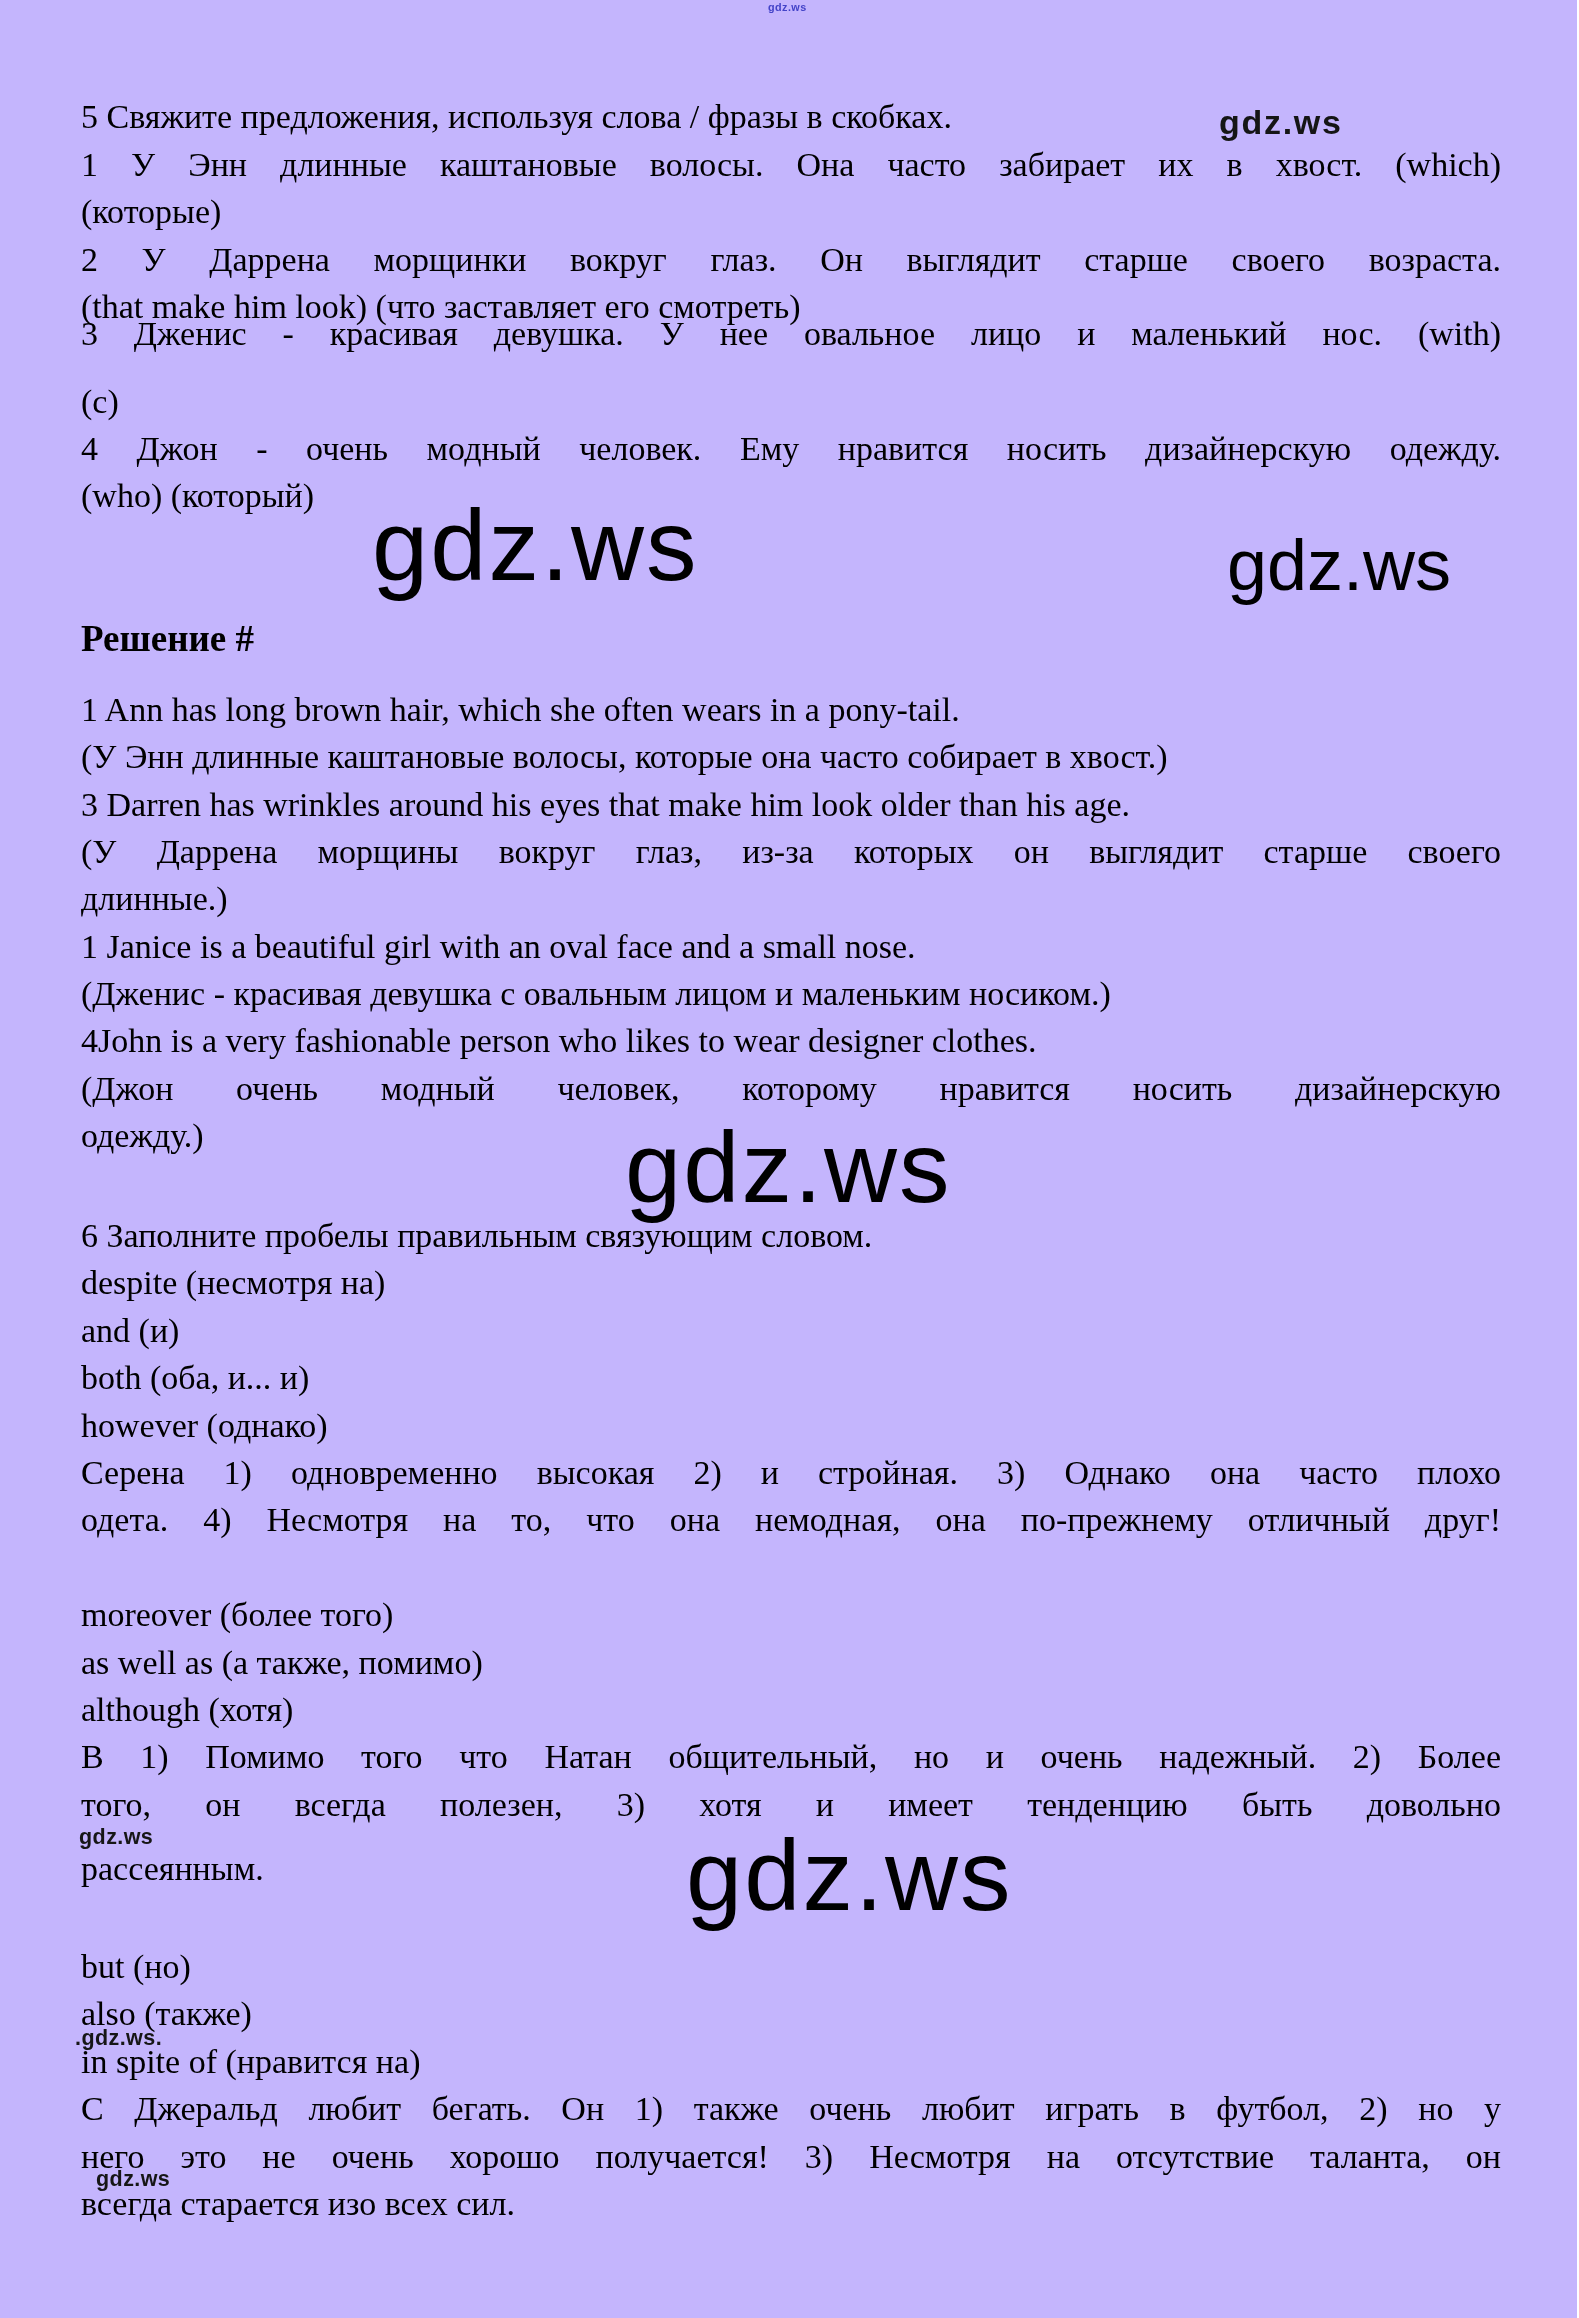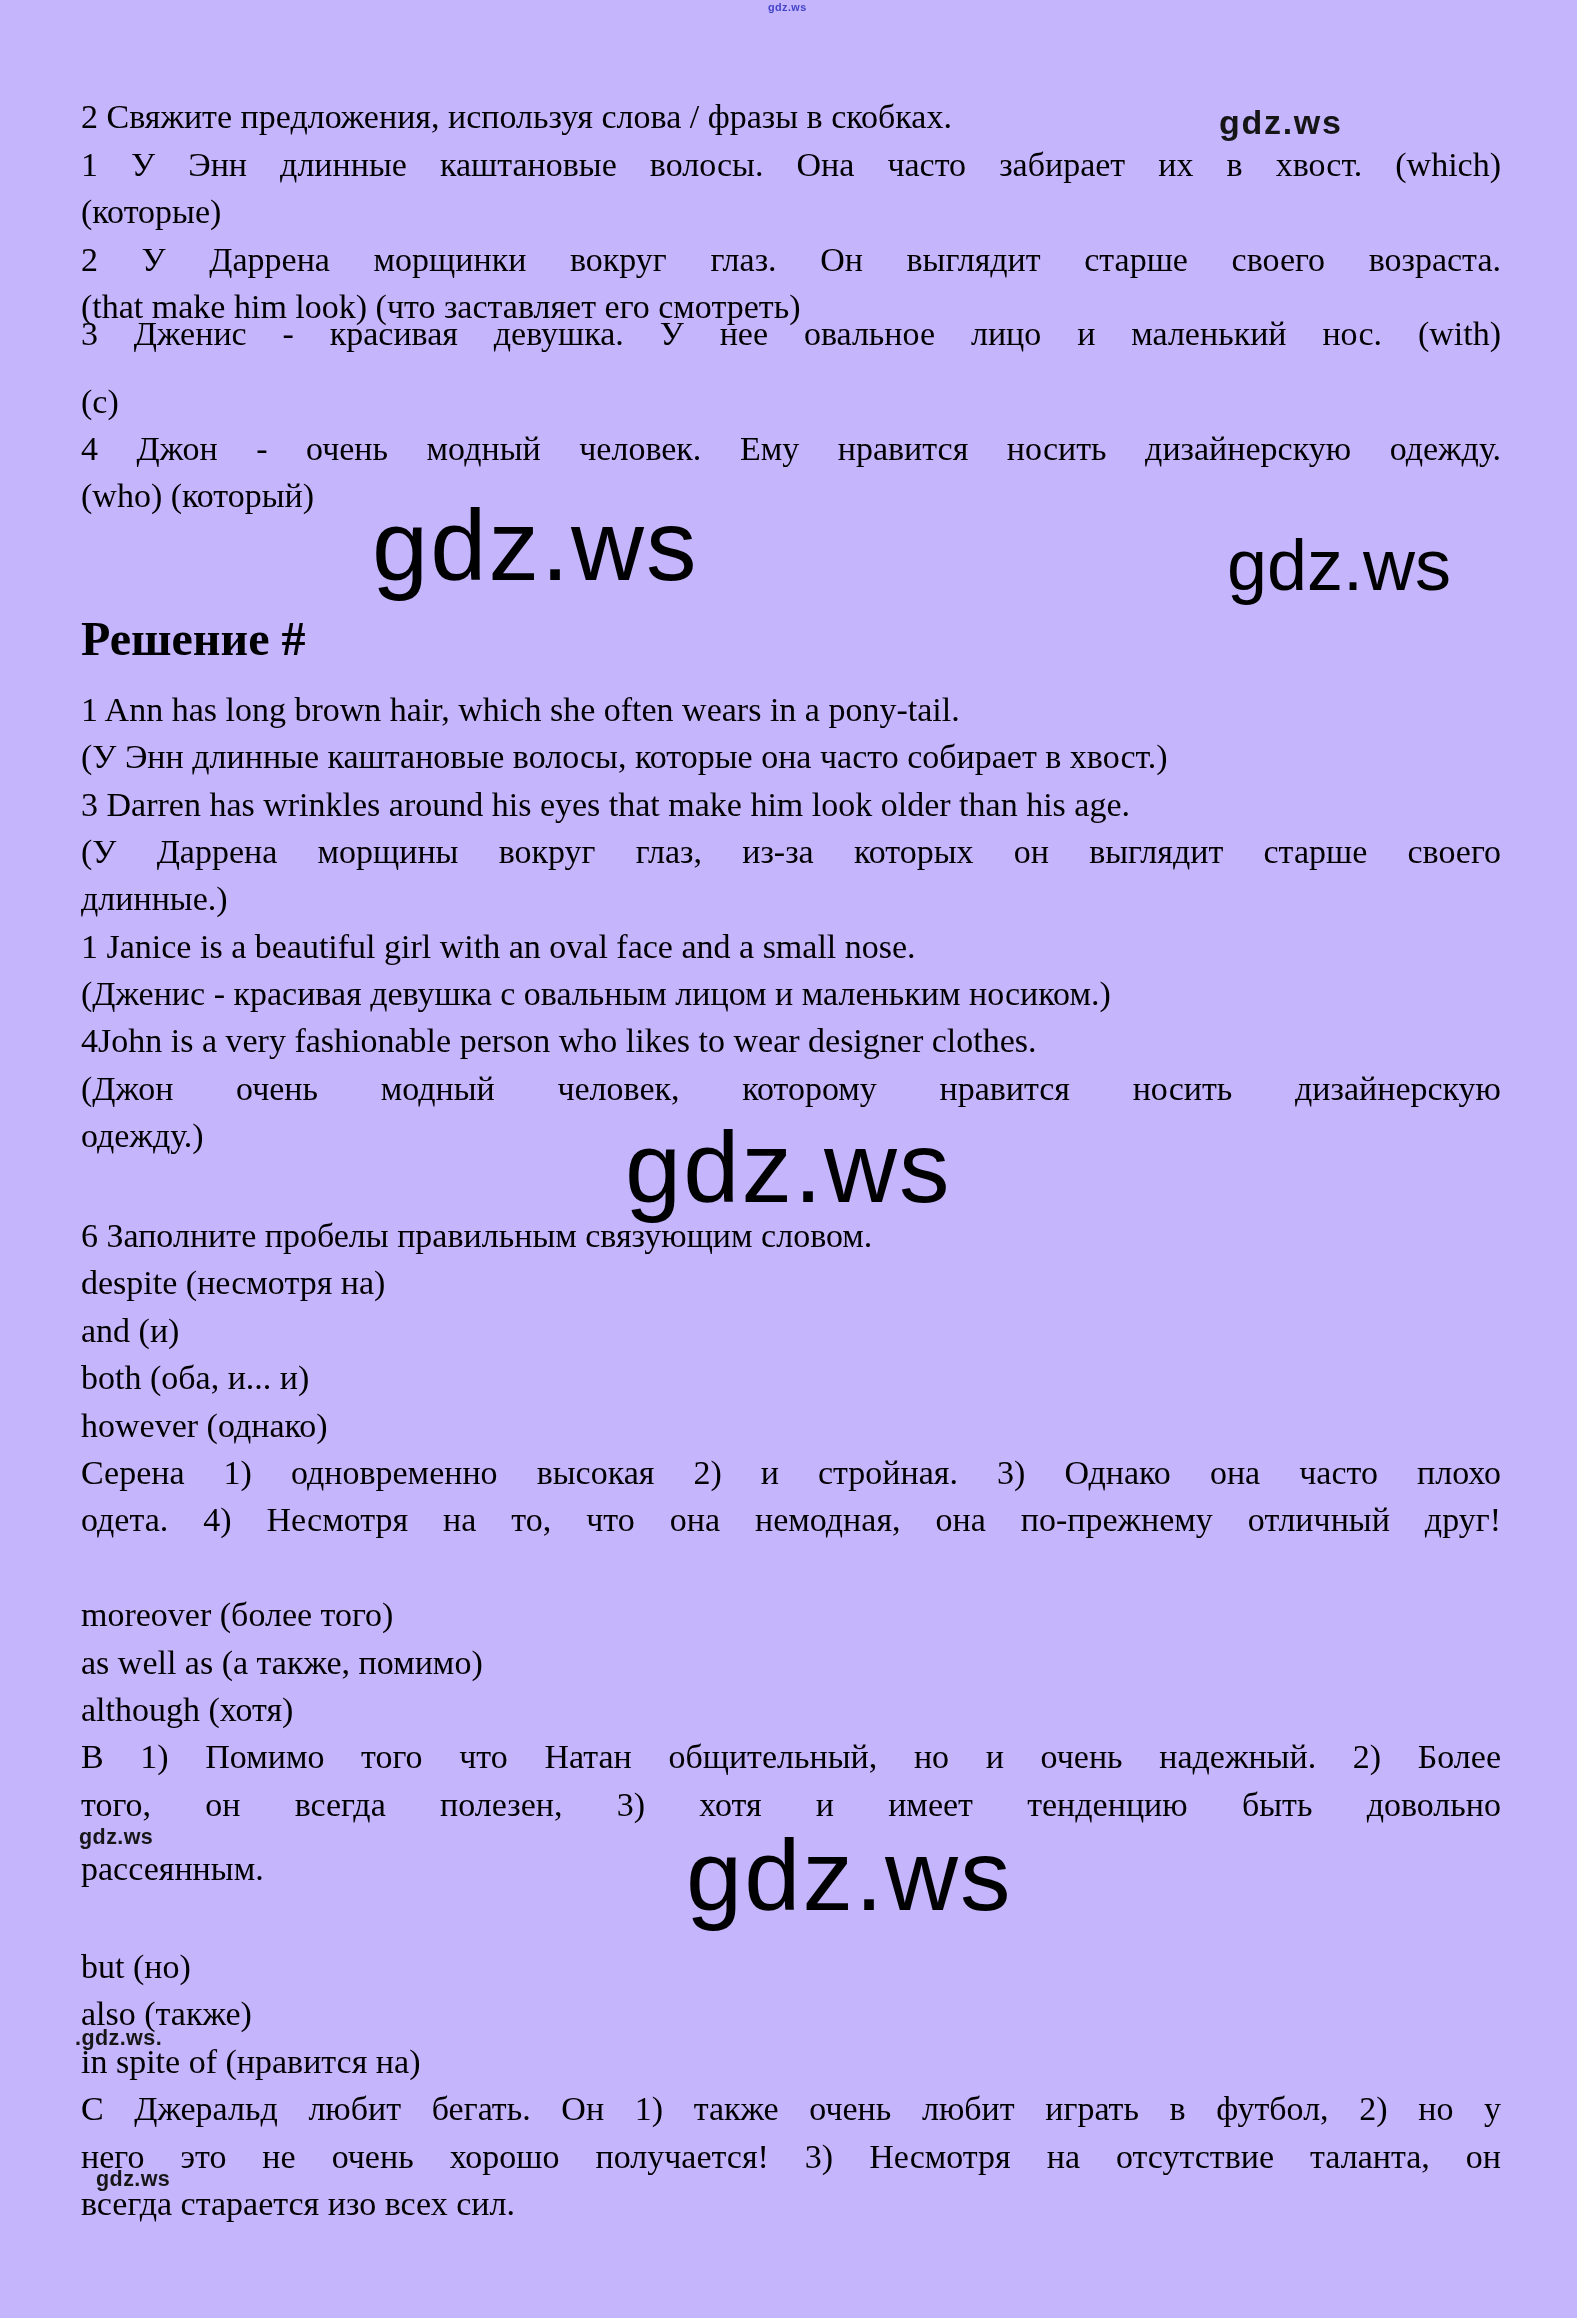--- a/index.html
+++ b/index.html
@@ -21,21 +21,21 @@
     font-size:34px;
     line-height:47px;
     white-space:nowrap;
     color:#000000;
   }
   .j{
     white-space:normal;
     text-align:justify;
     text-align-last:justify;
   }
-  .bold{font-weight:bold;font-size:48px;}
+  .bold{font-weight:bold;font-size:37px;}
   
   .wm{
     position:absolute;
     font-family:"Liberation Sans", sans-serif;
     line-height:1;
     color:#000000;
     white-space:nowrap;
   }
   .wm-top{left:768px;top:2.2px;font-size:10.8px;font-weight:700;letter-spacing:0.04em;}
   .wm-inline{left:1219px;top:105px;font-size:34px;font-weight:700;letter-spacing:0.05em;color:#151515;}
@@ -56,21 +56,21 @@
   <span class="wm wm-top" style="color: rgb(67, 67, 200);">gdz.ws</span>
   <span class="wm wm-inline">gdz.ws</span>
   <span class="wm wm-big-left">gdz.ws</span>
   <span class="wm wm-big-right">gdz.ws</span>
   <span class="wm wm-big-center">gdz.ws</span>
   <span class="wm wm-big-lower">gdz.ws</span>
   <span class="wm wm-small wm-s1">gdz.ws</span>
   <span class="wm wm-small wm-s2">.gdz.ws.</span>
   <span class="wm wm-small wm-s3">gdz.ws</span>
 
-  <div class="ln" style="top:93px">2 Свяжите предложения, используя слова / фразы в скобках.</div>
+  <div class="ln" style="top:93px">5 Свяжите предложения, используя слова / фразы в скобках.</div>
   <div class="ln j" style="top:141px">1 У Энн длинные каштановые волосы. Она часто забирает их в хвост. (which)</div>
   <div class="ln" style="top:188px">(которые)</div>
   <div class="ln j" style="top:236px">2 У Даррена морщинки вокруг глаз. Он выглядит старше своего возраста.</div>
   <div class="ln" style="top:283px">(that make him look) (что заставляет его смотреть)</div>
   <div class="ln j" style="top:310px">3 Дженис - красивая девушка. У нее овальное лицо и маленький нос. (with)</div>
   <div class="ln" style="top:378px">(с)</div>
   <div class="ln j" style="top:425px">4 Джон - очень модный человек. Ему нравится носить дизайнерскую одежду.</div>
   <div class="ln" style="top:472px">(who) (который)</div>
 
   <div class="ln bold" style="top:615px">Решение #</div>

